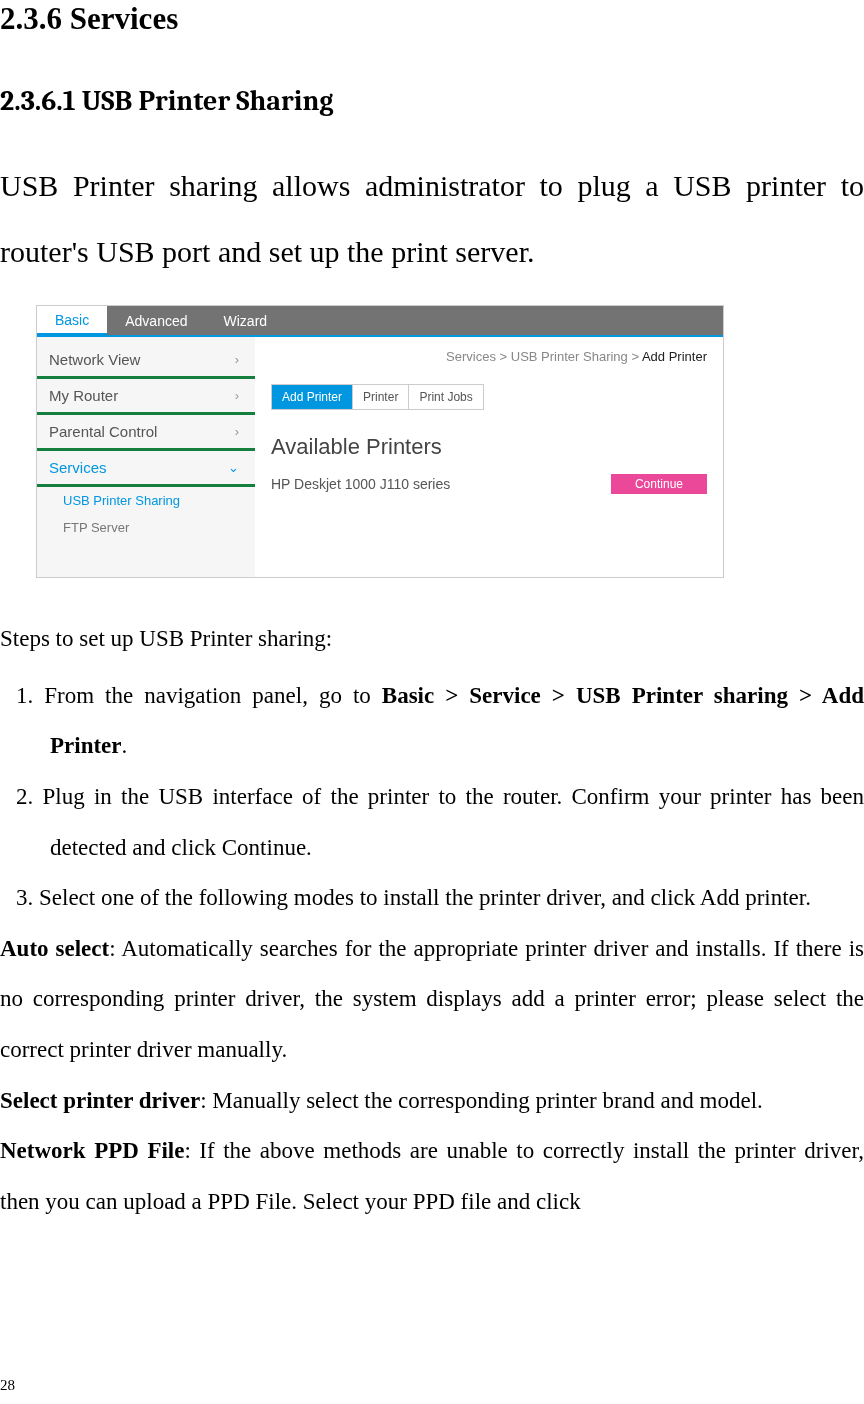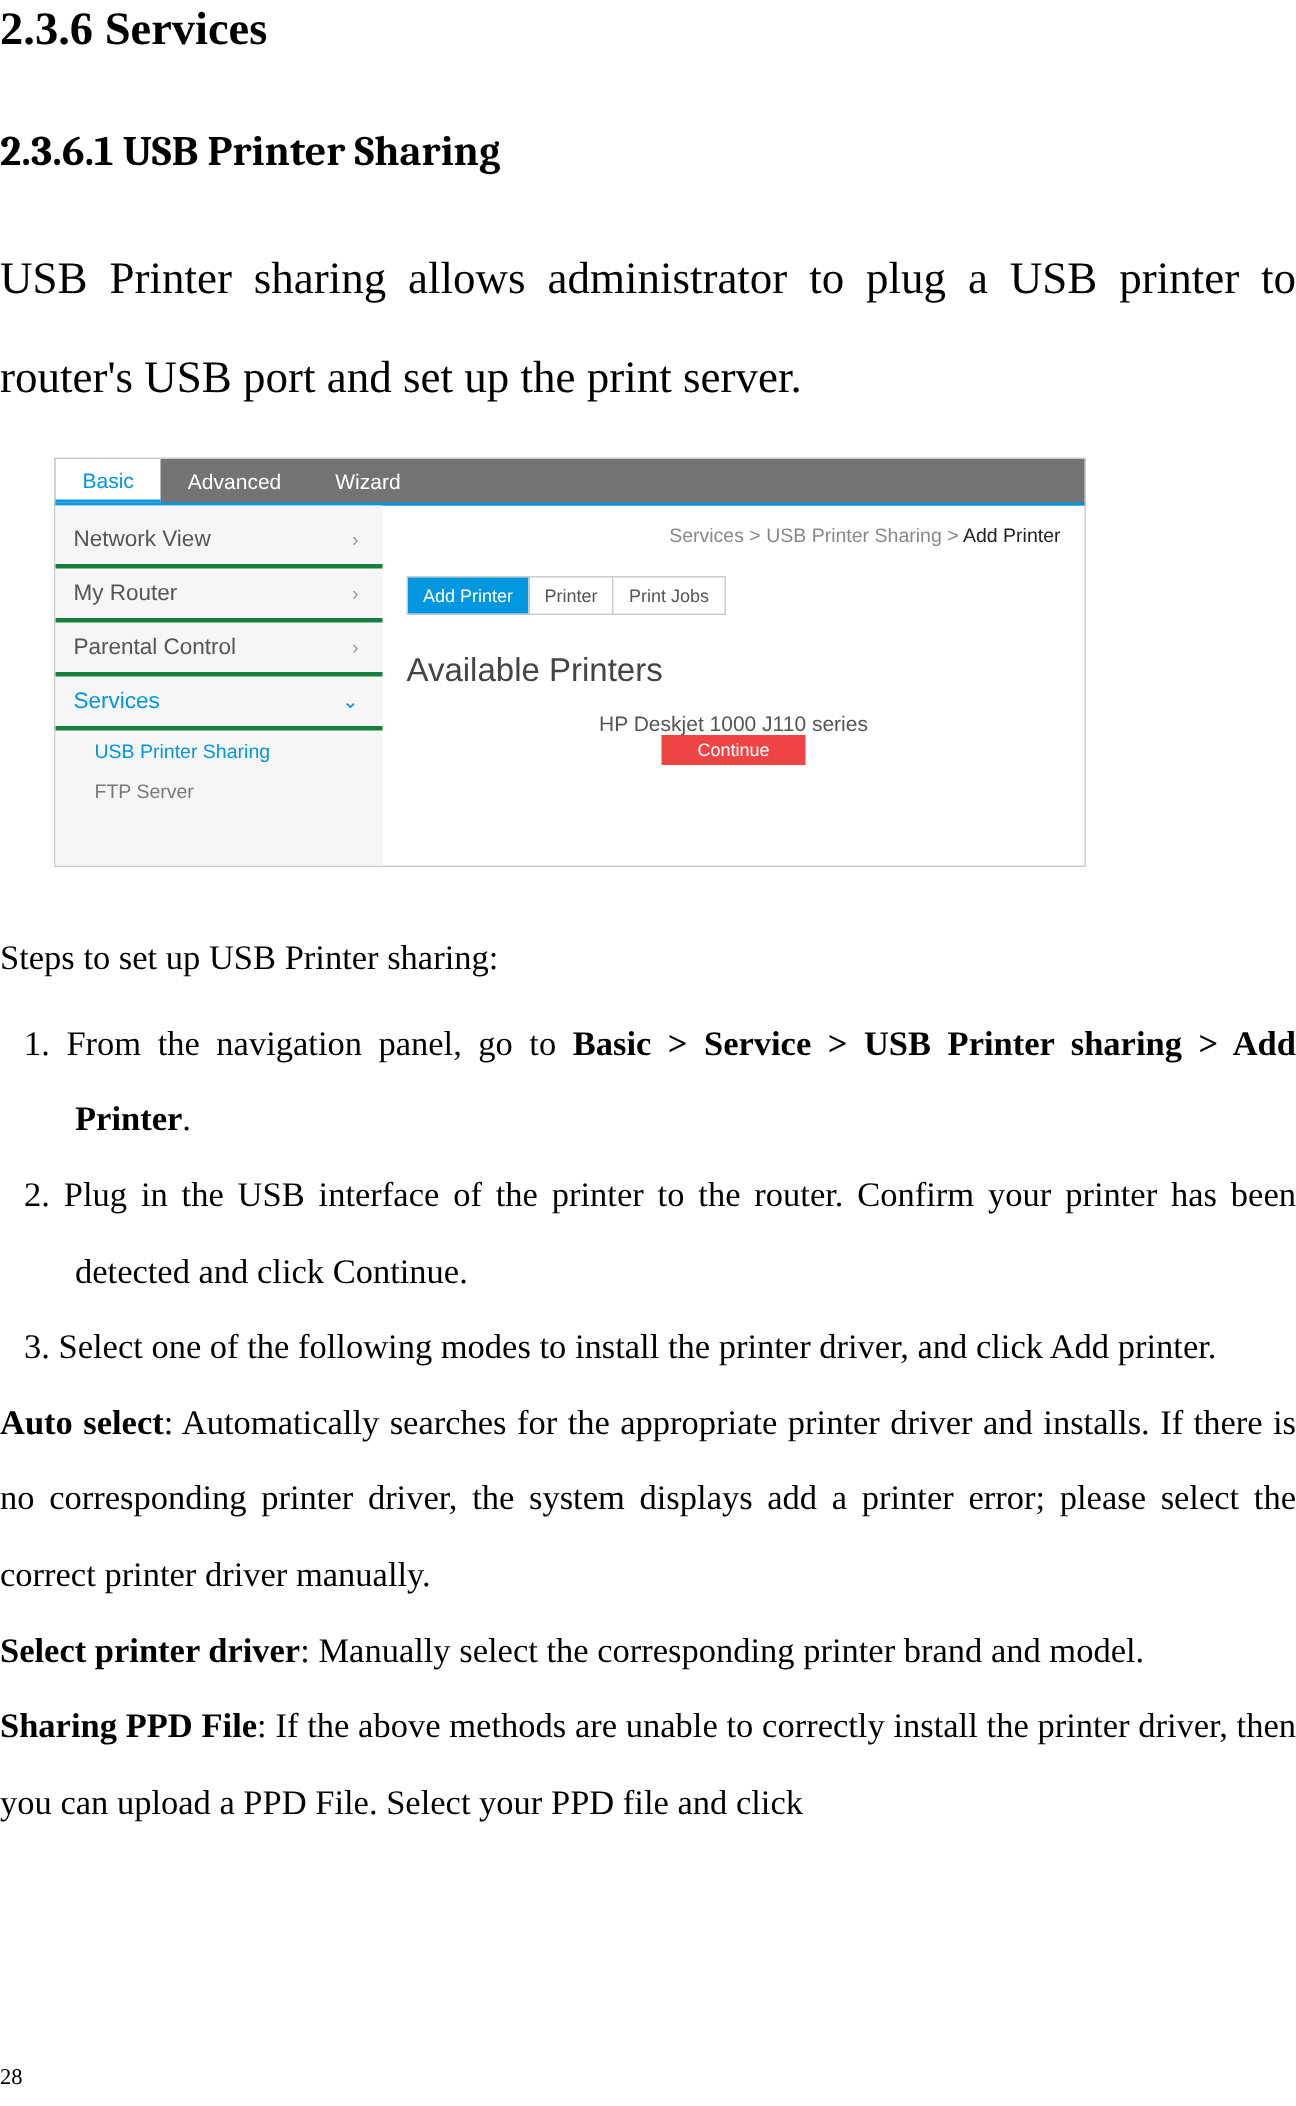--- a/index.html
+++ b/index.html
@@ -123,24 +123,23 @@
       margin-bottom: 10px;
       font-family: Arial, sans-serif;
     }
     .printer-row {
       display: flex;
       justify-content: space-between;
       align-items: center;
       font-size: 14px;
       color: #555;
       padding: 4px 0;
-      flex-direction: column;
     }
     .continue-btn {
-      background: #ef4444;
+      background: #ec4899;
       color: #fff;
       padding: 3px 24px;
       font-size: 12px;
       border: none;
     }
     .steps-intro {
       font-size: 23px;
       line-height: 2.2;
       margin-top: 30px;
     }
@@ -247,18 +246,18 @@
 
   <ol class="steps">
     <li><span>From the navigation panel, go to </span><span class="b">Basic &gt; Service &gt; USB Printer sharing &gt; Add Printer</span><span>.</span></li>
     <li><span>Plug in the USB interface of the printer to the router. Confirm your printer has been detected and click Continue.</span></li>
     <li><span>Select one of the following modes to install the printer driver, and click Add printer.</span></li>
   </ol>
 
   <ul class="bullets">
     <li><span class="b">Auto select</span><span>: Automatically searches for the appropriate printer driver and installs. If there is no corresponding printer driver, the system displays add a printer error; please select the correct printer driver manually.</span></li>
     <li><span class="b">Select printer driver</span><span>: Manually select the corresponding printer brand and model.</span></li>
-    <li><span class="b">Sharing PPD File</span><span>: If the above methods are unable to correctly install the printer driver, then you can upload a PPD File. Select your PPD file and click</span></li>
+    <li><span class="b">Network PPD File</span><span>: If the above methods are unable to correctly install the printer driver, then you can upload a PPD File. Select your PPD file and click</span></li>
   </ul>
 
 </div>
 
 <div class="page-num">28</div>
 
 </body></html>

